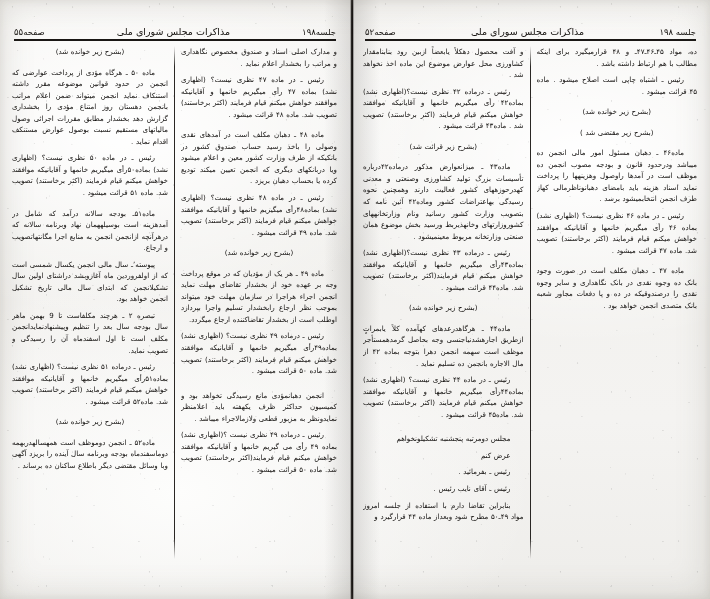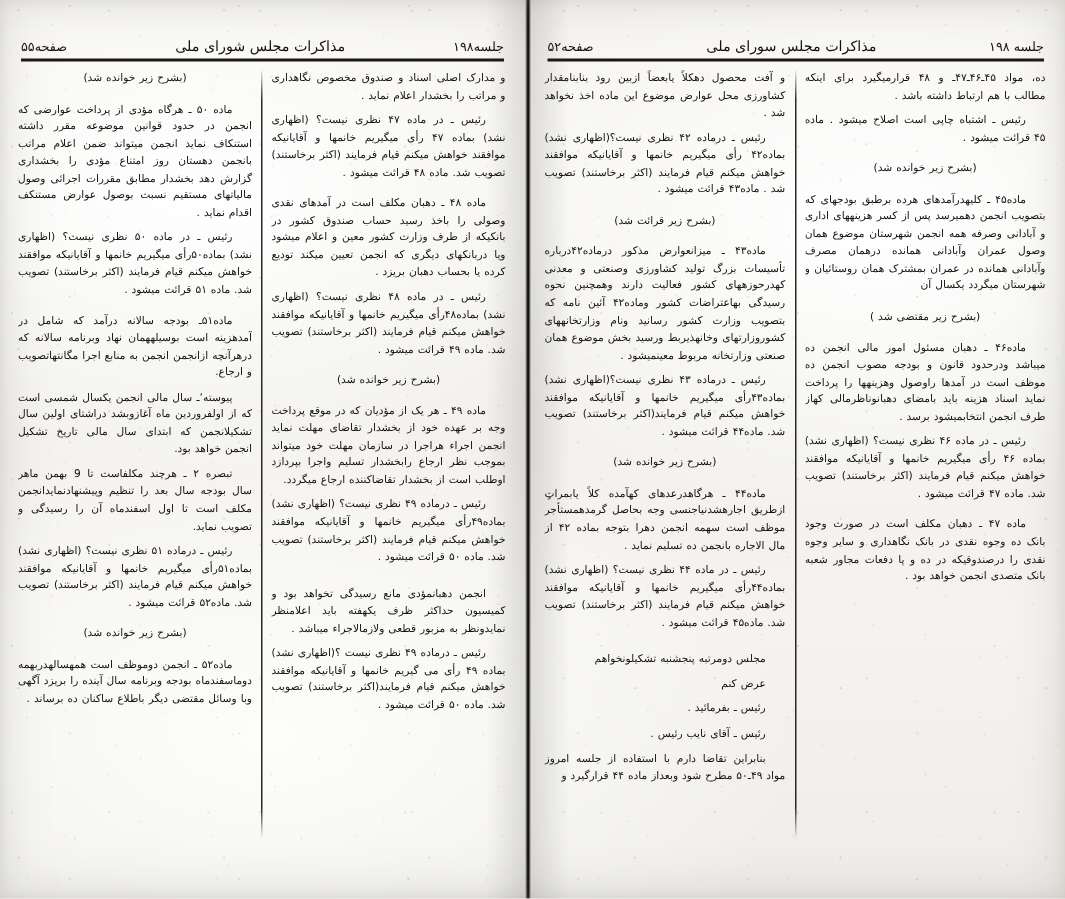--- a/index.html
+++ b/index.html
@@ -181,21 +181,20 @@
         <p class="pz gap-sm">عرض کنم</p>
         <p class="pz gap-sm">رئیس ـ بفرمائید .</p>
         <p class="pz gap-sm">رئیس ـ آقای نایب رئیس .</p>
         <p class="pz gap-sm">بنابراین تقاضا دارم با استفاده از جلسه امروز مواد ۴۹ـ۵۰ مطرح شود وبعداز ماده ۴۴ قرارگیرد و</p>
       </div>
     <div class="col-rule"></div>
     <div class="col" id="rp-colL">
         <p class="pz noindent">ده، مواد ۴۵ـ۴۶ـ۴۷ـ و ۴۸ قرارمیگیرد برای اینکه مطالب با هم ارتباط داشته باشد .</p>
         <p class="pz gap-sm">رئیس ـ اشتباه چاپی است اصلاح میشود . ماده ۴۵ قرائت میشود .</p>
         <p class="pz center gap">(بشرح زیر خوانده شد)</p>
-        <p class="pz gap">ماده۴۵ ـ کلیهدرآمدهای هرده برطبق بودجهای که بتصویب انجمن دهمیرسد پس از کسر هزینههای اداری و آبادانی وصرفه همه انجمن شهرستان موضوع همان وصول عمران وآبادانی همانده درهمان مصرف وآبادانی همانده در عمران بمشترک همان روستائیان و شهرستان میگردد یکسال آن</p>
         <p class="pz center gap">(بشرح زیر مقتضی شد )</p>
         <p class="pz gap">ماده۴۶ ـ دهبان مسئول امور مالی انجمن ده میباشد ودرحدود قانون و بودجه مصوب انجمن ده موظف است در آمدها راوصول وهزینهها را پرداخت نماید اسناد هزینه باید بامضای دهبانوناظرمالی کهاز طرف انجمن انتخابمیشود برسد .</p>
         <p class="pz gap-sm">رئیس ـ در ماده ۴۶ نظری نیست؟ (اظهاری نشد) بماده ۴۶ رأی میگیریم خانمها و آقایانیکه موافقند خواهش میکنم قیام فرمایند (اکثر برخاستند) تصویب شد. ماده ۴۷ قرائت میشود .</p>
         <p class="pz gap">ماده ۴۷ ـ دهبان مکلف است در صورت وجود بانک ده وجوه نقدی در بانک نگاهداری و سایر وجوه نقدی را درصندوقیکه در ده و پا دفعات مجاور شعبه بانک متصدی انجمن خواهد بود .</p>
       </div>
   </div>
 </div>
 
 <div id="gutter"></div>
 <div class="gut-shade" id="gs-l"></div>

